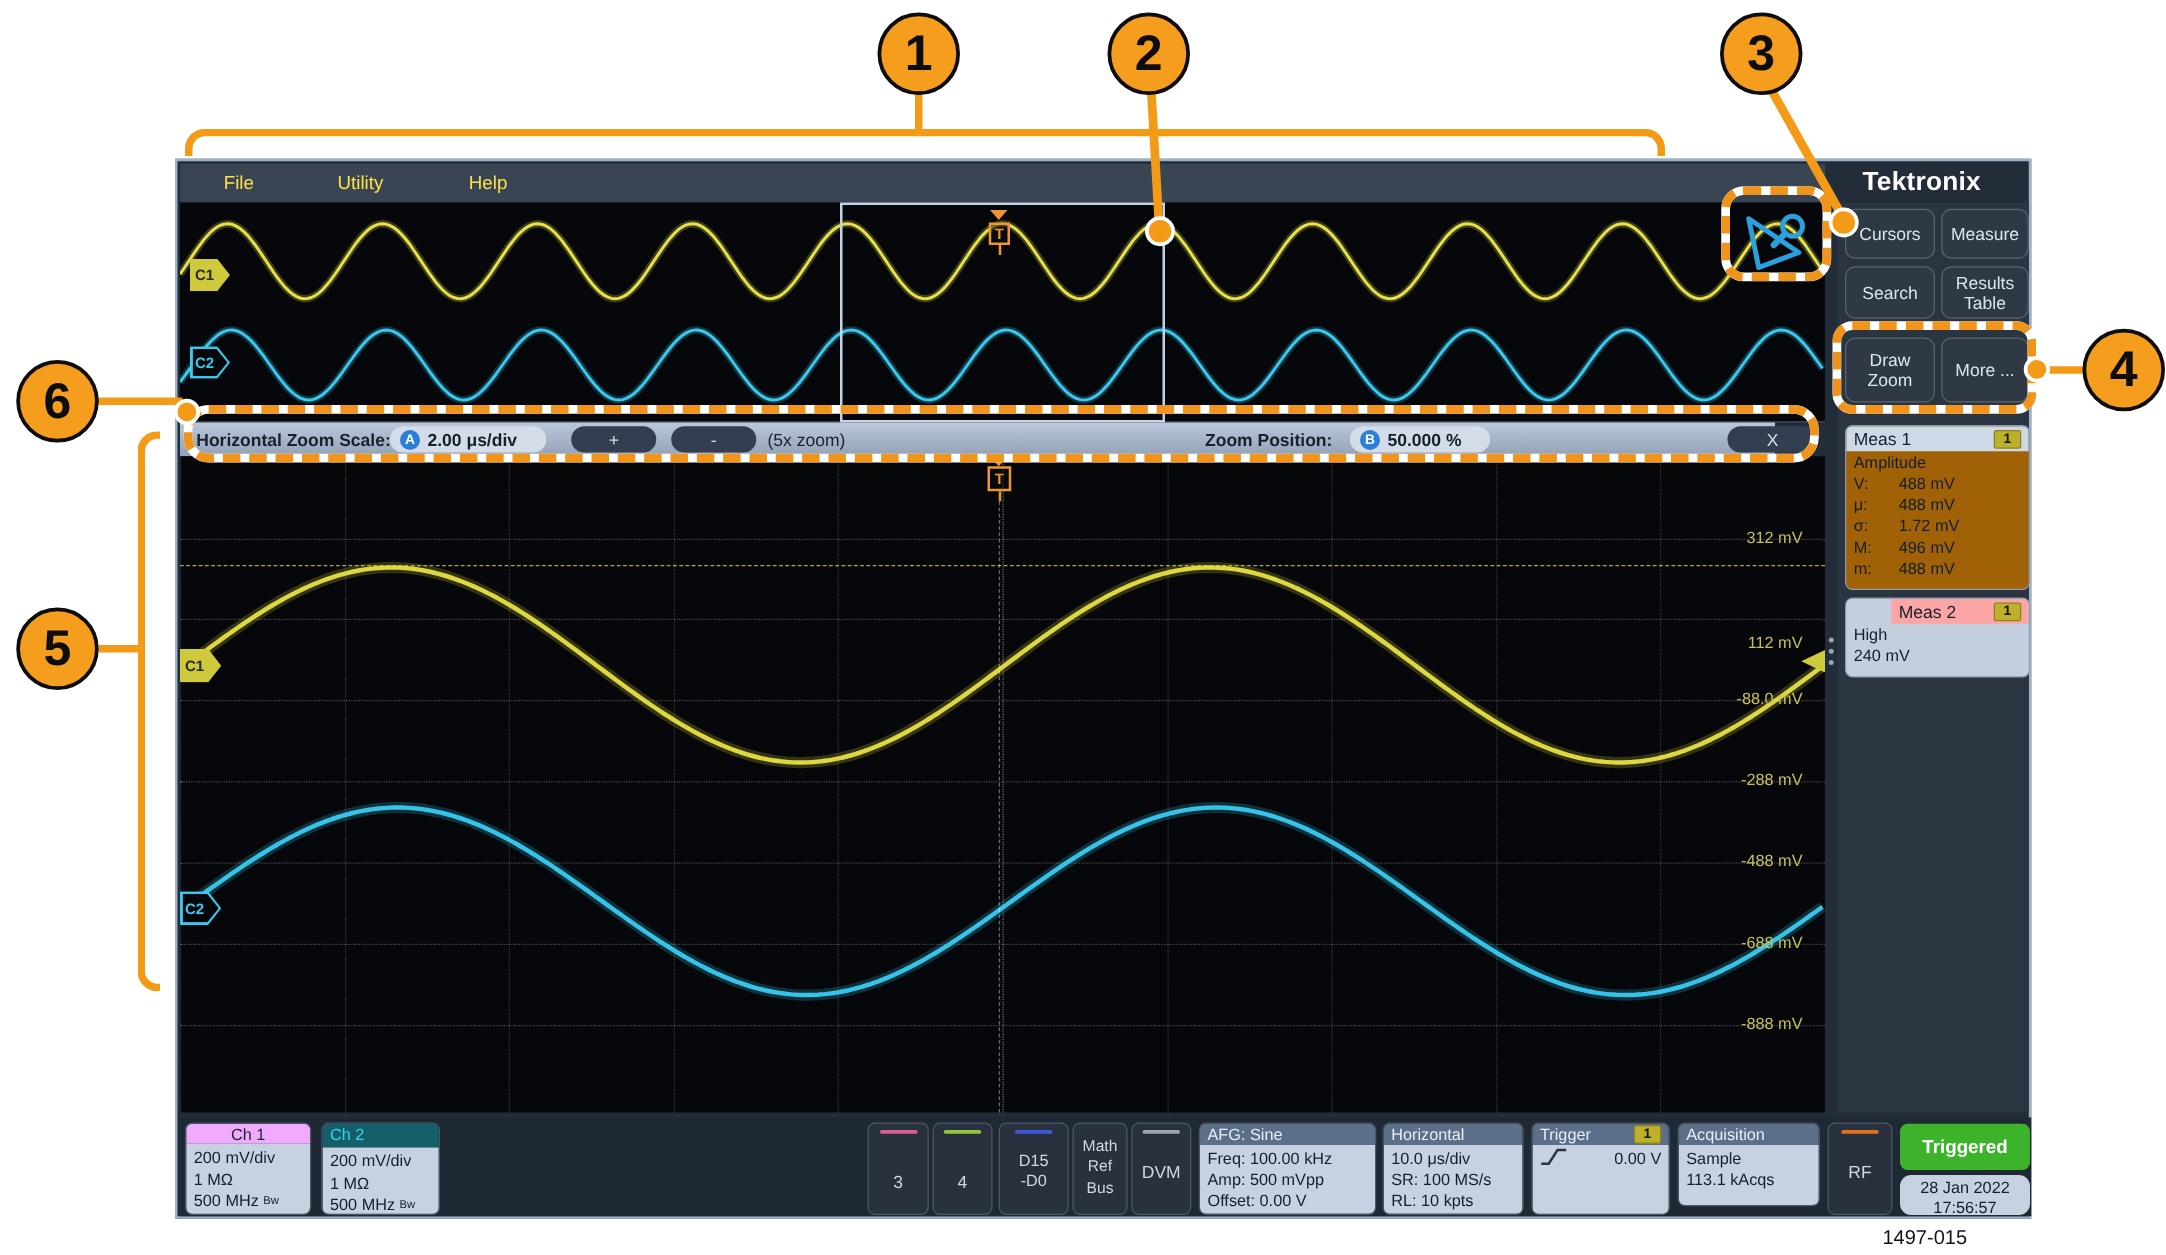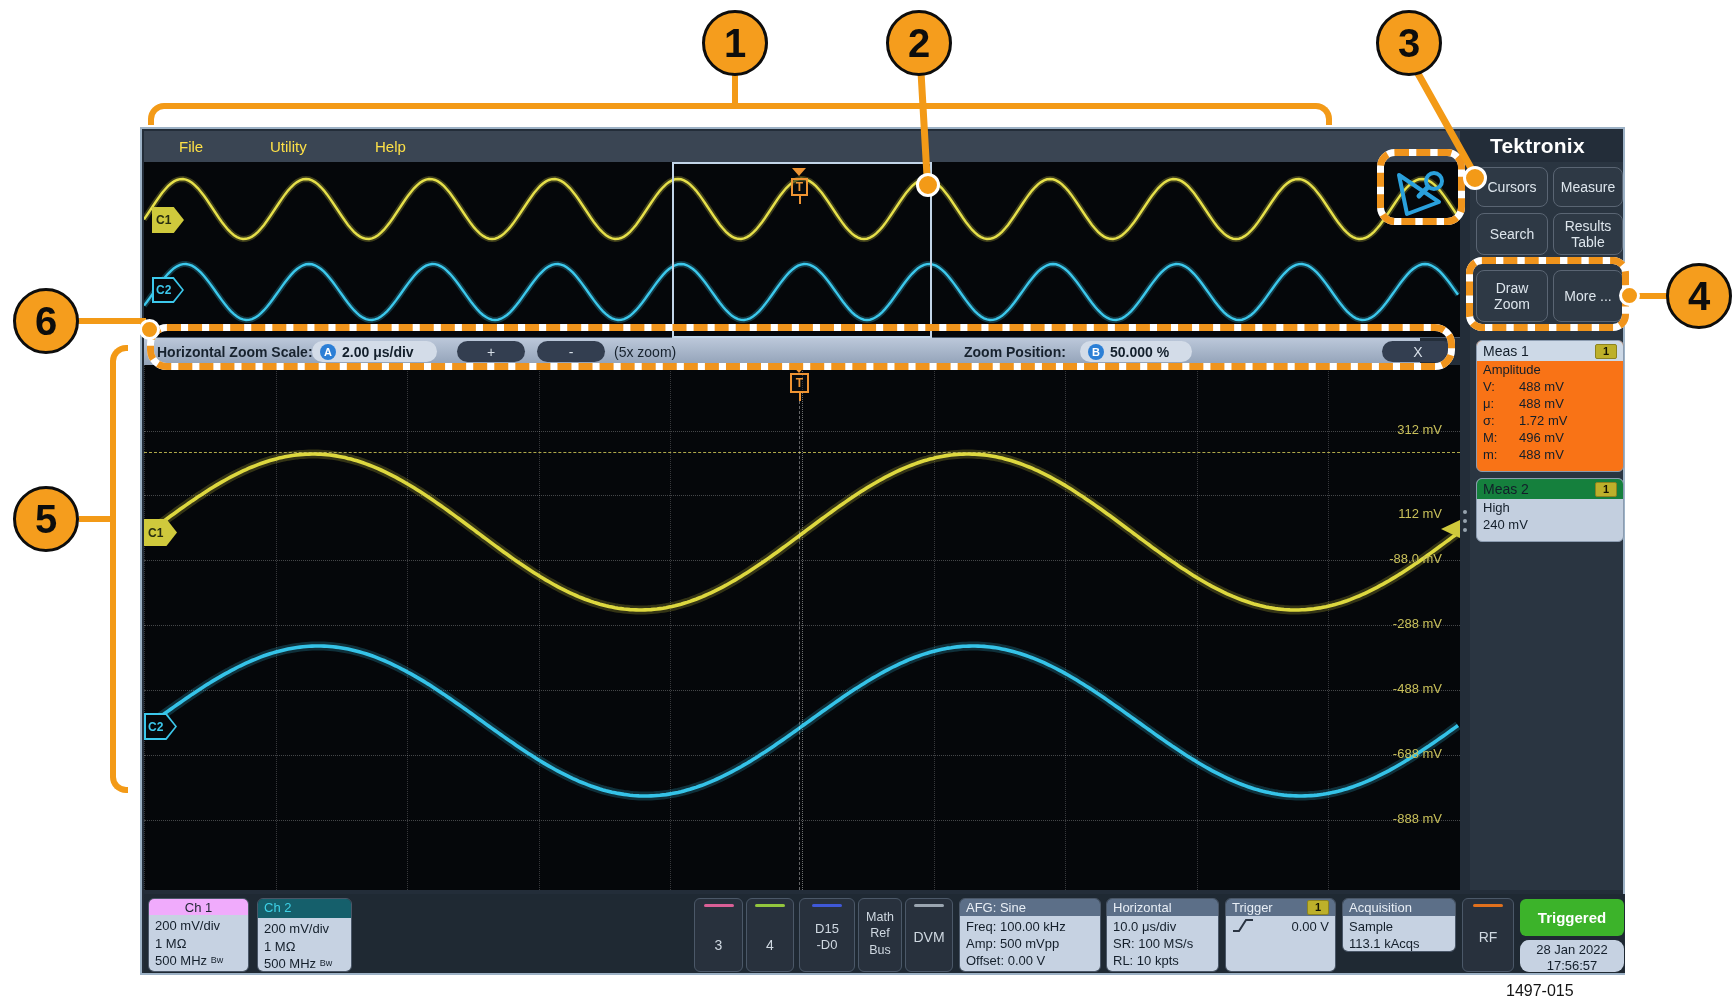--- a/index.html
+++ b/index.html
@@ -9,21 +9,21 @@
   .menubar{background:#3a4553;}
   .menu-item{color:#fde047;font-size:15px;}
   .display{background:#05070a;border-bottom:1px solid #4a5a6c;}
   .zoombar{background:linear-gradient(#bcc8da,#92a2b8);}
   .zb-label{font-size:14px;font-weight:bold;color:#17222e;white-space:nowrap;}
   .pill{background:#d3dce8;border-radius:11px;display:flex;align-items:center;gap:6px;padding:0 8px;font-weight:bold;color:#14202c;font-size:14px;}
   .knob{width:16px;height:16px;border-radius:50%;background:#2b7fd6;color:#fff;font-size:11px;font-weight:bold;display:flex;align-items:center;justify-content:center;flex:0 0 16px;}
   .zb-btn{background:#333e50;border-radius:11px;color:#d7dfe8;display:flex;align-items:center;justify-content:center;font-size:14px;}
   .sb-btn{background:#2e3945;border:1px solid #5a6573;border-radius:8px;color:#dde5ec;font-size:14px;display:flex;align-items:center;justify-content:center;text-align:center;line-height:1.15;padding:2px;}
   .brand{color:#fff;font-size:21px;font-weight:bold;letter-spacing:.2px;}
-  .meas{background:#f97316;border:1px solid #8c9cb0;border-radius:6px;color:#131e2a;font-size:13px;overflow:hidden;}
+  .meas{background:#a16207;border:1px solid #8c9cb0;border-radius:6px;color:#131e2a;font-size:13px;overflow:hidden;}
   .meas-h{display:flex;justify-content:space-between;align-items:center;padding:2px 6px;font-size:14px;}
   .badge{background:#bdb02a;color:#141404;font-size:11px;font-weight:bold;padding:0 7px;border-radius:2px;border:1px solid #8d831e;line-height:13px;}
   .meas-row{display:flex;padding:0 6px;line-height:17px;}
   .meas-row .lab{width:36px;}
   .bpanel{border-radius:6px;overflow:hidden;border:1px solid #4a5768;}
   .bpanel .hd{background:#5c6f88;color:#e8eef5;font-size:13px;padding:1px 6px;display:flex;justify-content:space-between;align-items:center;}
   .bpanel .bd{background:#c6d2e2;color:#141f2b;font-size:13px;padding:2px 6px;line-height:1.32;}
   .chb{border-radius:6px;overflow:hidden;border:1px solid #4a5768;}
   .chb .bd{background:#c6d2e2;color:#141f2b;font-size:13px;padding:2px 6px;line-height:1.35;}
   .smallbtn{background:#28313d;border:1px solid #4b5868;border-radius:6px;color:#cfd8e1;font-size:14px;text-align:center;}
@@ -204,21 +204,21 @@
           <span class="lab">M:</span>
           <span>496 mV</span>
         </div>
       <div class="meas-row">
           <span class="lab">m:</span>
           <span>488 mV</span>
         </div>
     </div>
 
     <div class="p meas" style="left:1334px;top:349px;width:148px;height:64px;background:#c3cfdf;">
-      <div class="meas-h" style="background:#15803d;">
+      <div class="meas-h" style="background:#fca5a5;margin-left:36px;">
         <span>Meas 2</span>
         <span class="badge">1</span>
       </div>
       <div class="meas-row">
           <span>High</span>
         </div>
       <div class="meas-row">
           <span>240 mV</span>
         </div>
     </div>
@@ -298,21 +298,21 @@
           <span class="badge">1</span>
         </div>
         <div class="bd" style="height:53px;">
           <svg width="22" height="15" viewBox="0 0 22 15" style="vertical-align:-2px;">
             <polyline points="1,13 7,13 14,2 21,2" fill="none" stroke="#2a3442" stroke-width="2"></polyline>
           </svg>
           <span style="float:right;">0.00 V</span>
         </div>
       </div>
 
-      <div class="p bpanel" style="left:1198px;top:4px;width:114px;height:54px;">
+      <div class="p bpanel" style="left:1198px;top:4px;width:114px;height:67px;">
         <div class="hd">
             <span>Acquisition</span>
           </div>
         <div class="bd" style="height:53px;">
           <div>Sample</div>
           <div>113.1 kAcqs</div>
         </div>
       </div>
 
       <div class="p smallbtn" style="left:1318px;top:4px;width:52px;height:74px;">

